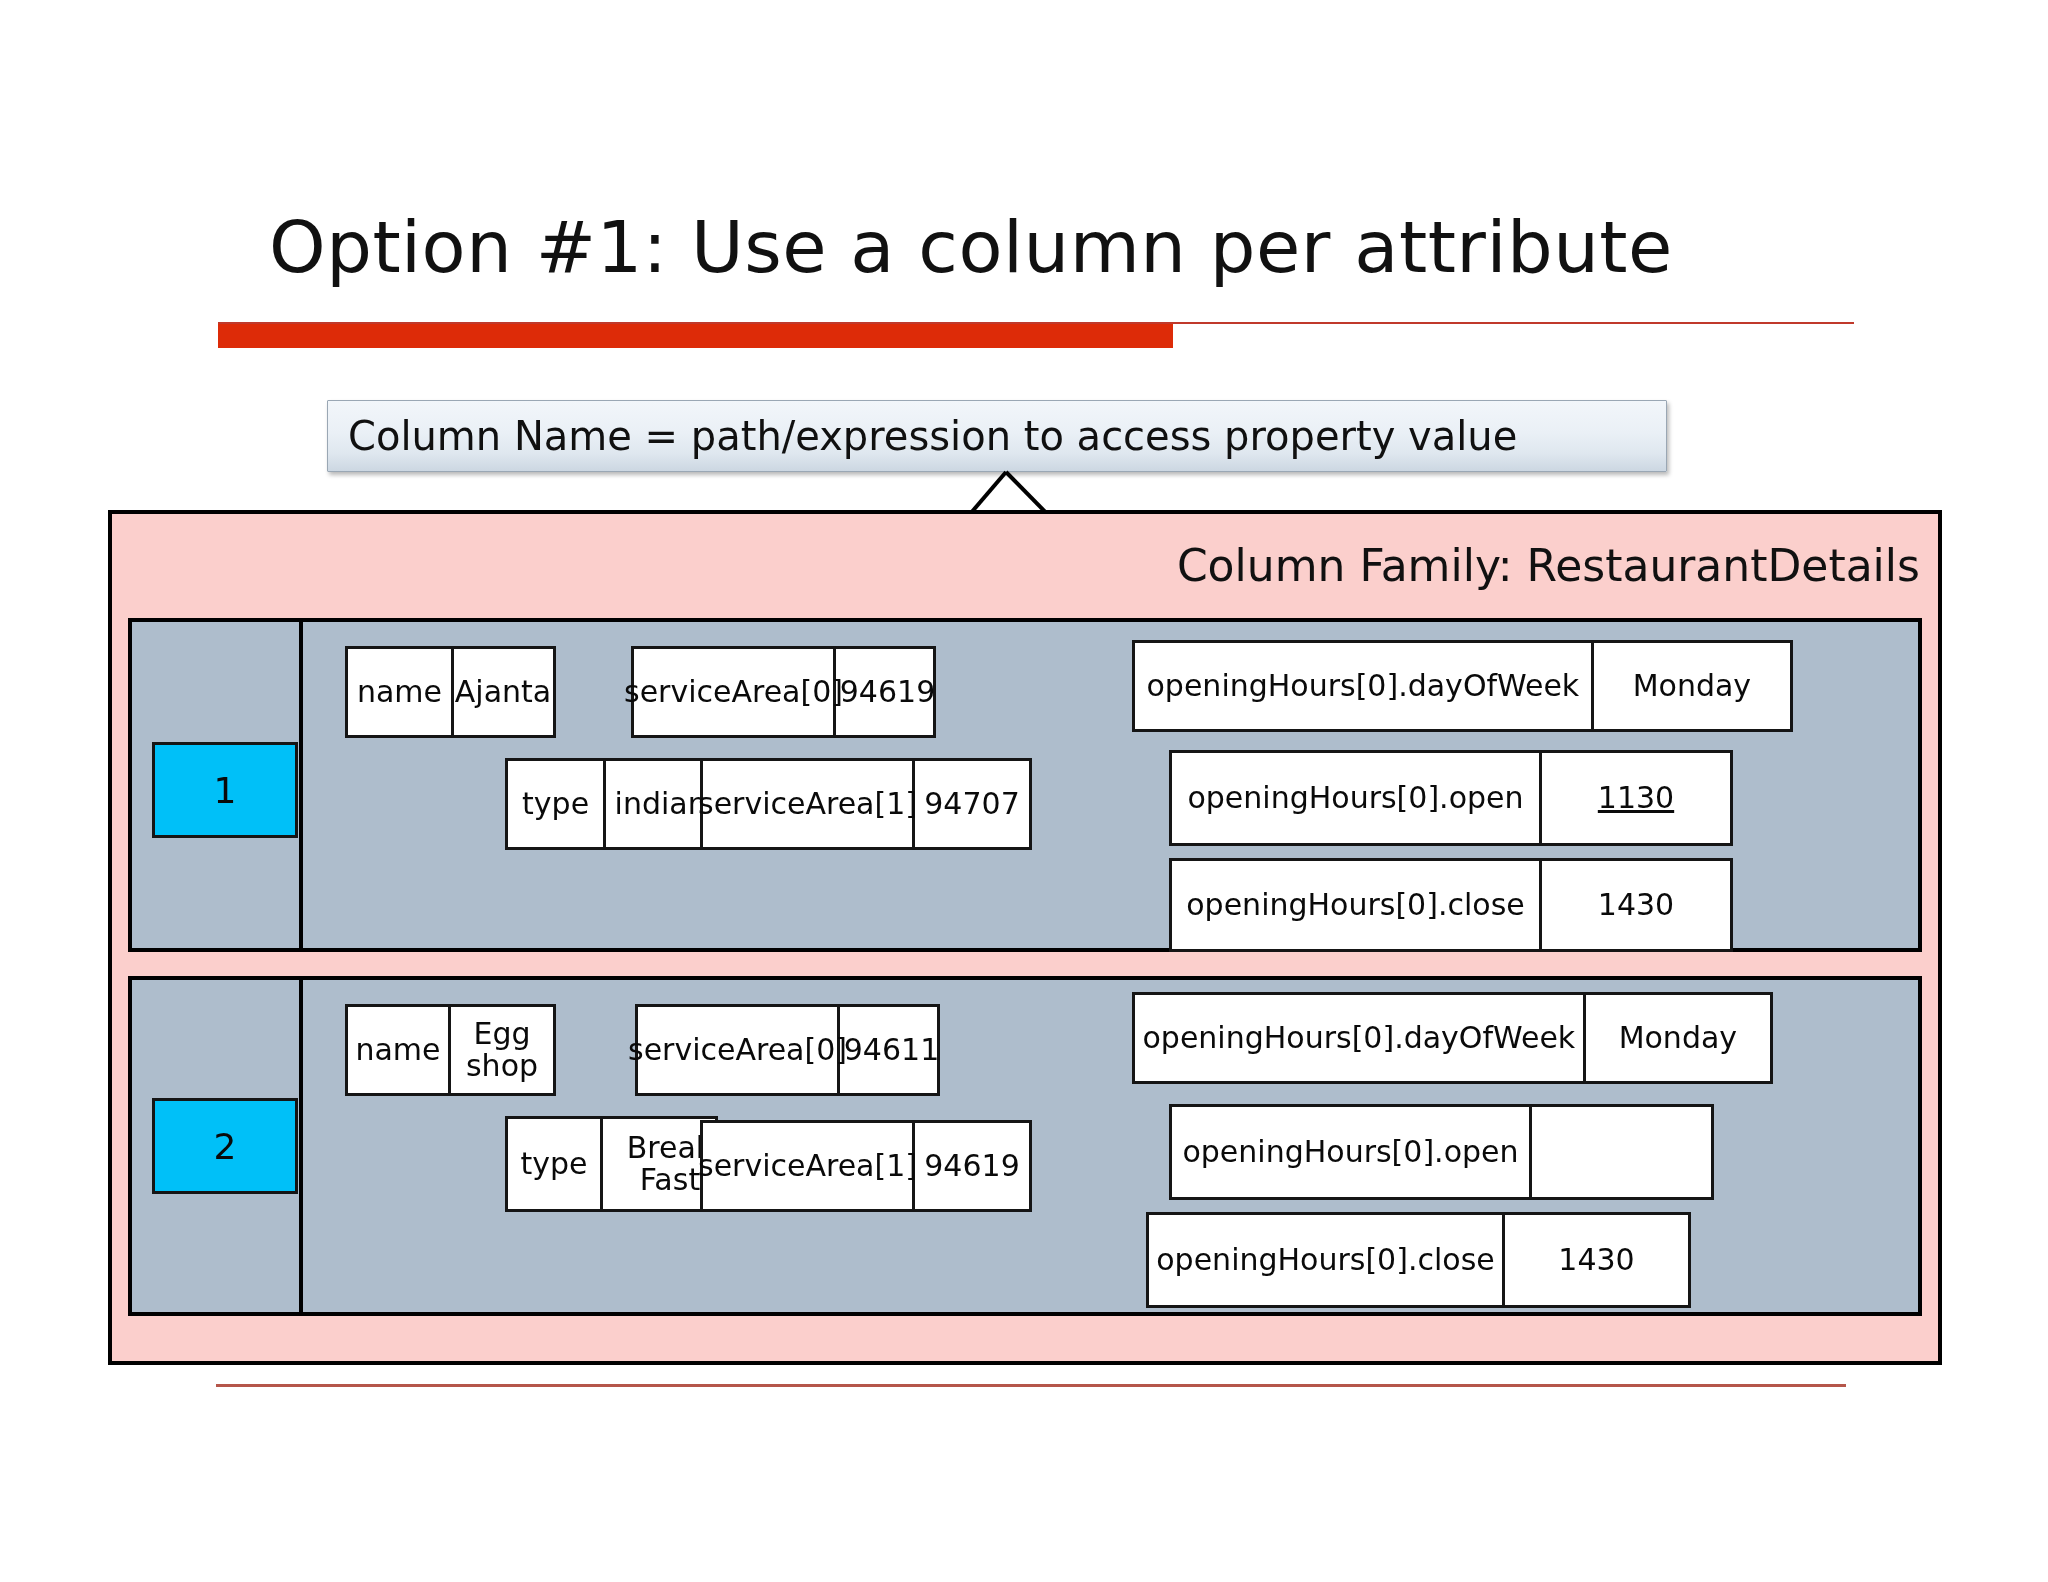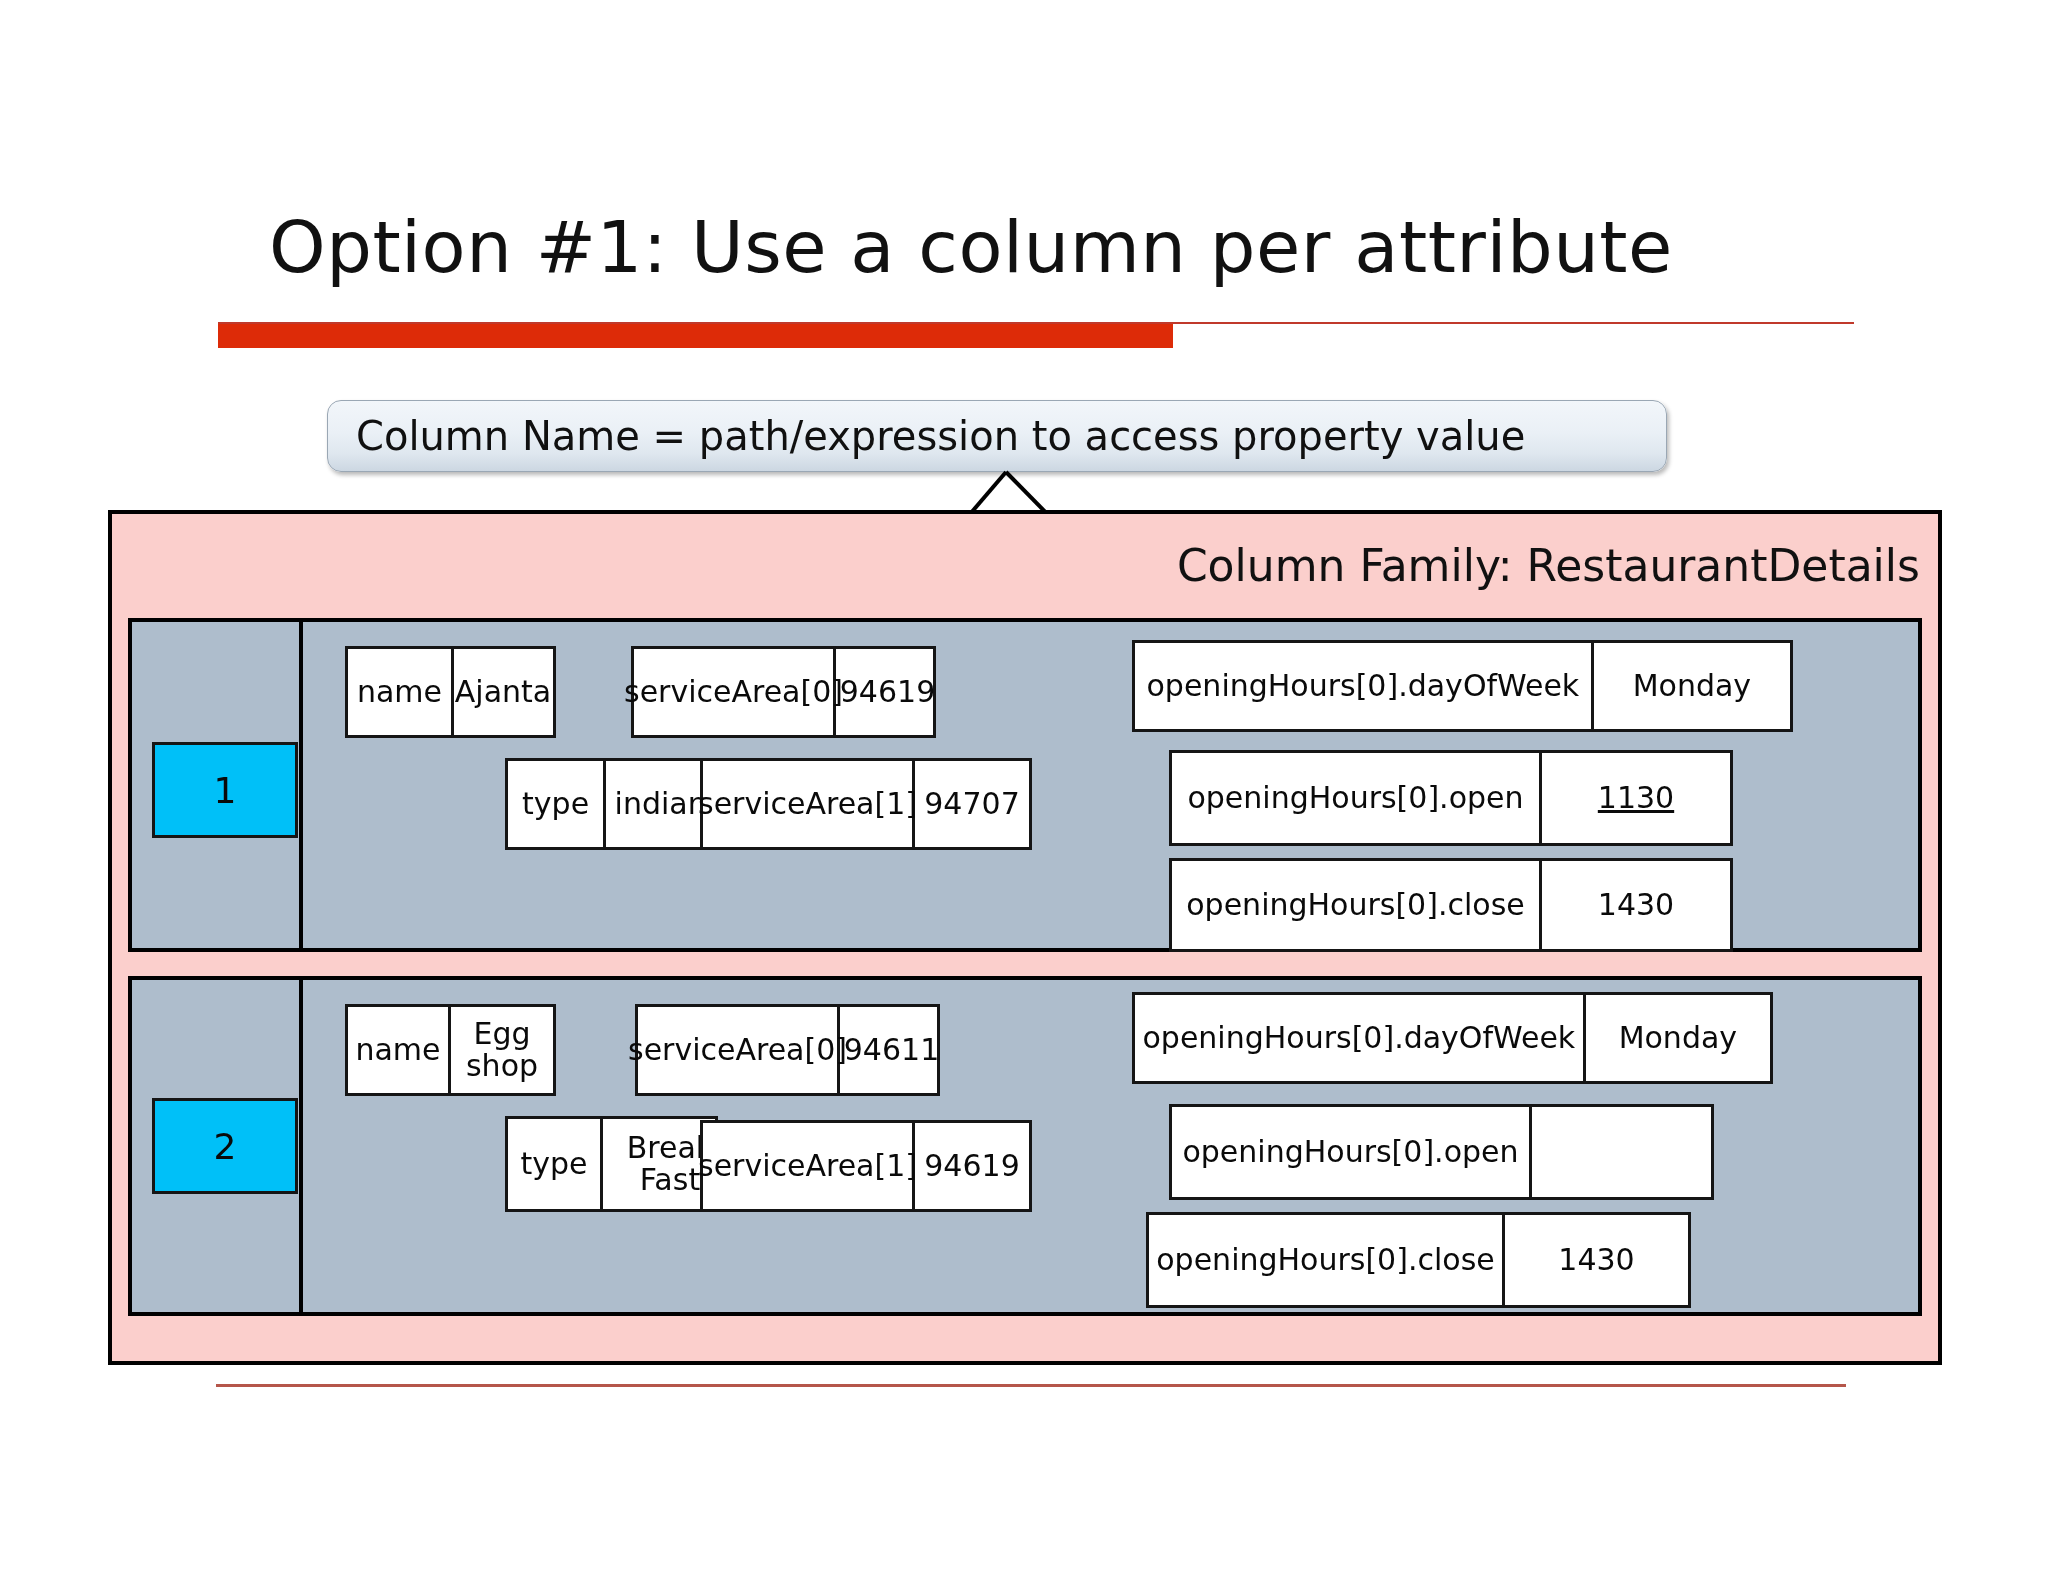--- a/index.html
+++ b/index.html
@@ -45,26 +45,26 @@
 
   
   #callout-box {
     position: absolute;
     left: 327px;
     top: 400px;
     width: 1340px;
     height: 72px;
     box-sizing: border-box;
     border: 1px solid #9aa7b4;
-    border-radius: 14px;
+    border-radius: 1px;
     background: linear-gradient(to bottom, #f2f6fa 0%, #eaf0f6 45%, #dfe7ef 75%, #ccd7e2 100%);
     box-shadow: 2px 3px 4px rgba(0,0,0,0.28);
     display: flex;
     align-items: center;
-    padding-left: 28px;
+    padding-left: 20px;
   }
   #callout-text {
     font-size: 40px;
     color: #101010;
     white-space: nowrap;
   }
 
   
   #arrow-layer {
     position: absolute;

